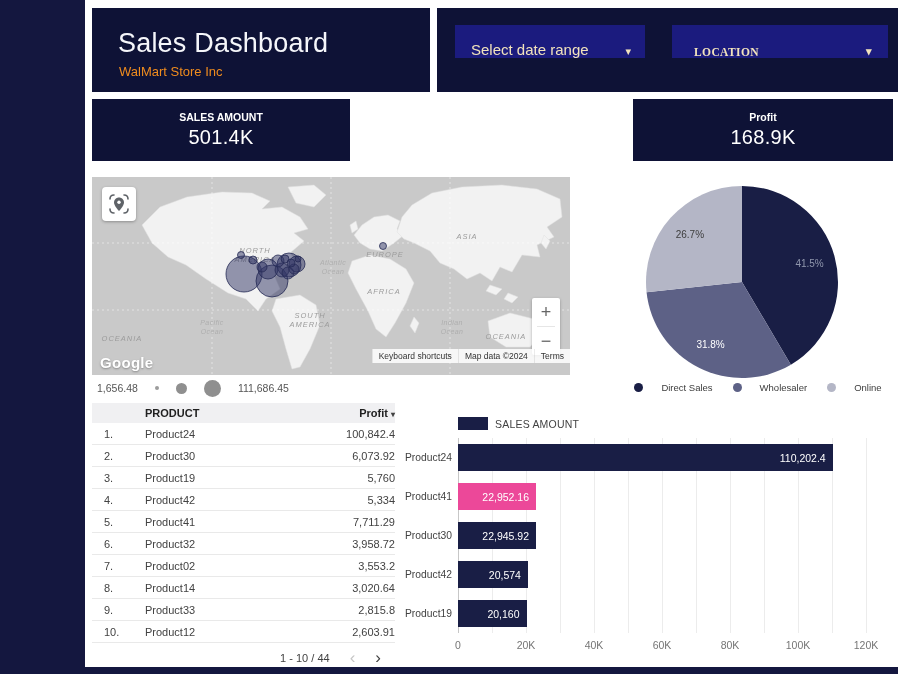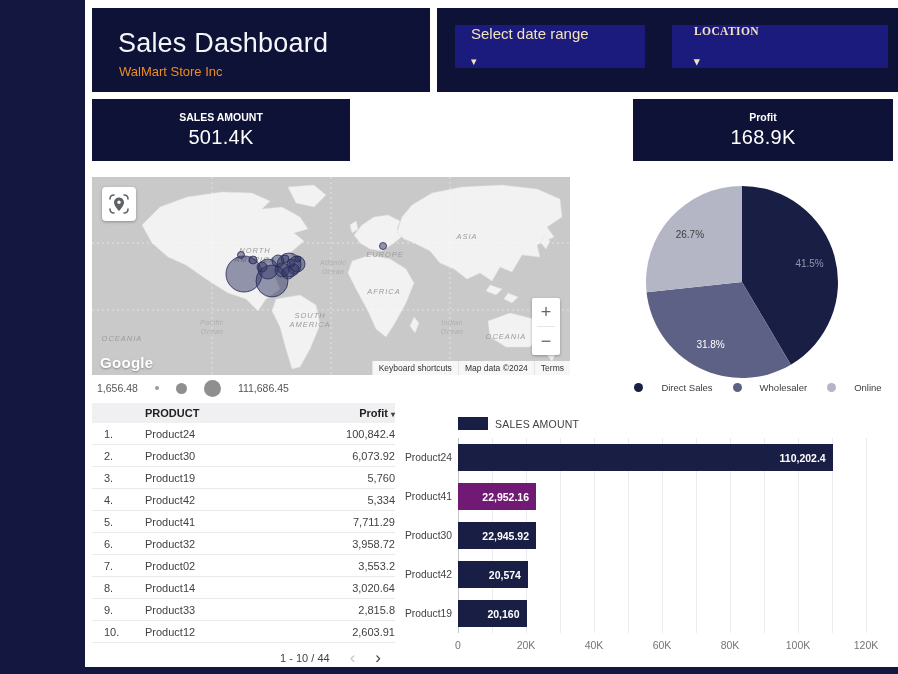--- a/index.html
+++ b/index.html
@@ -7,39 +7,39 @@
   .stage { position:relative; width:898px; height:674px; background:#ffffff; overflow:hidden; }
 
   .side-strip { position:absolute; left:0; top:0; width:85px; height:674px; background:#14173f; }
   .footer-strip { position:absolute; left:85px; top:667px; width:813px; height:7px; background:#14173f; }
 
   .panel { position:absolute; background:#0e1236; }
   .header-left { left:92px; top:8px; width:338px; height:84px; }
   .title { position:absolute; left:26px; top:20px; color:#f5f6fa; font-size:27px; letter-spacing:0.2px; }
   .subtitle { position:absolute; left:27px; top:56px; color:#f08c1e; font-size:13px; }
   .header-right { left:437px; top:8px; width:461px; height:84px; }
-  .filter-btn { position:absolute; top:17px; height:43px; background:#1b1b7e; color:#f2e3bc; display:flex; align-items:flex-start; justify-content:space-between; cursor:pointer;flex-direction:column; }
+  .filter-btn { position:absolute; top:17px; height:33px; background:#1b1b7e; color:#f2e3bc; display:flex; align-items:flex-end; justify-content:space-between; cursor:pointer; }
   .date-btn { left:18px; width:190px; padding:0 14px 0 16px; font-size:15px; }
   .loc-btn { left:235px; width:216px; padding:0 16px 0 22px; font-size:11.5px; font-weight:bold; letter-spacing:0.4px;font-family:Liberation Serif, serif; }
   .caret { font-size:11px; }
 
   .kpi { position:absolute; top:99px; height:62px; background:#0e1236; color:#fff; display:flex; flex-direction:column; align-items:center; justify-content:center; gap:3px; }
   .kpi-1 { left:92px;  width:258px; }
   .kpi-2 { left:360px; width:260px; }
   .kpi-3 { left:633px; width:260px; }
   .kpi-label { font-size:10.5px; font-weight:bold; }
   .kpi-value { font-size:20px; letter-spacing:0.3px; }
 
   .map-box { position:absolute; left:92px; top:177px; width:478px; height:198px; background:#c9c9c9; overflow:hidden; cursor:grab; }
   .map-pan-ctrl { position:absolute; left:10px; top:10px; width:34px; height:34px; background:#fff; border-radius:4px; box-shadow:0 1px 3px rgba(0,0,0,0.3); display:flex; align-items:center; justify-content:center; cursor:pointer; }
   .map-zoom-ctrl { position:absolute; right:10px; bottom:20px; width:28px; background:#fff; border-radius:2px; box-shadow:0 1px 3px rgba(0,0,0,0.3); display:flex; flex-direction:column; align-items:center; }
   .zoom-btn { width:28px; height:28px; display:flex; align-items:center; justify-content:center; font-size:18px; color:#666; cursor:pointer; }
   .zoom-divider { width:18px; height:1px; background:#e6e6e6; }
   .google-logo { position:absolute; left:8px; bottom:4px; color:#fff; font-size:15px; font-weight:bold; letter-spacing:0.3px; text-shadow:0 1px 2px rgba(80,80,80,0.55); }
-  .map-attrib { position:absolute; right:0; bottom:0; display:flex; }
+  .map-attrib { position:absolute; right:0; bottom:12px; display:flex; }
   .attrib-chip { background:rgba(255,255,255,0.85); color:#333; font-size:8.5px; padding:2px 6px; border-left:1px solid rgba(0,0,0,0.08); }
 
   .size-legend { position:absolute; left:97px; top:378px; height:20px; display:flex; align-items:center; gap:17px; color:#555; font-size:10.5px; }
   .dot { border-radius:50%; background:#8f8f8f; }
   .dot-s { width:4px; height:4px; background:#9c9c9c; }
   .dot-m { width:11px; height:11px; }
   .dot-l { width:17px; height:17px; }
 
   .pie-block { position:absolute; left:618px; top:176px; width:280px; height:230px; }
   .pie-svg { position:absolute; left:24px; top:6px; }
@@ -60,21 +60,21 @@
 
   .bar-section { position:absolute; left:405px; top:412px; width:490px; height:252px; }
   .bar-legend { position:absolute; left:53px; top:5px; display:flex; align-items:center; gap:7px; font-size:10.5px; color:#424242; letter-spacing:0.2px; }
   .bar-swatch { width:30px; height:13px; }
   .bar-cats { position:absolute; left:0; top:26px; width:50px; }
   .bar-cat { height:39px; display:flex; align-items:center; font-size:10.3px; color:#424242; }
   .bar-plot { position:absolute; left:53px; top:26px; width:425px; height:195px; }
   .gridline { position:absolute; top:0; bottom:0; width:1px; background:#ececec; }
   .gridline.zero { background:#c7c7c7; }
   .bar-row { position:relative; height:39px; display:flex; align-items:center; }
-  .bar { height:27px; display:flex; align-items:center; justify-content:flex-end; padding-right:7px; color:#fff; font-size:10.5px; font-weight:bold; cursor:pointer; }
+  .bar { height:27px; display:flex; align-items:center; justify-content:flex-end; padding-right:7px; color:#fff; font-size:10.5px; font-weight:normal; cursor:pointer; }
   .bar-axis { position:absolute; left:53px; top:225px; width:425px; height:16px; }
   .tick { position:absolute; transform:translateX(-50%); font-size:10.5px; color:#757575; top:2px; }
 </style>
 </head>
 <body>
 
 <div class="stage">
   <div class="side-strip"></div>
   <div class="footer-strip"></div>
 
@@ -305,21 +305,21 @@
         <div class="gridline" style="left:72%"></div>
         <div class="gridline" style="left:80%"></div>
         <div class="gridline" style="left:88%"></div>
         <div class="gridline" style="left:96%"></div>
         <div class="bar-row">
           <div class="bar" style="width:88.16192%;background:#191e45">
             <span>110,202.4</span>
           </div>
         </div>
         <div class="bar-row">
-          <div class="bar" style="width:18.361728%;background:#701a75">
+          <div class="bar" style="width:18.361728%;background:#ec4899">
             <span>22,952.16</span>
           </div>
         </div>
         <div class="bar-row">
           <div class="bar" style="width:18.356735999999998%;background:#191e45">
             <span>22,945.92</span>
           </div>
         </div>
         <div class="bar-row">
           <div class="bar" style="width:16.4592%;background:#191e45">

